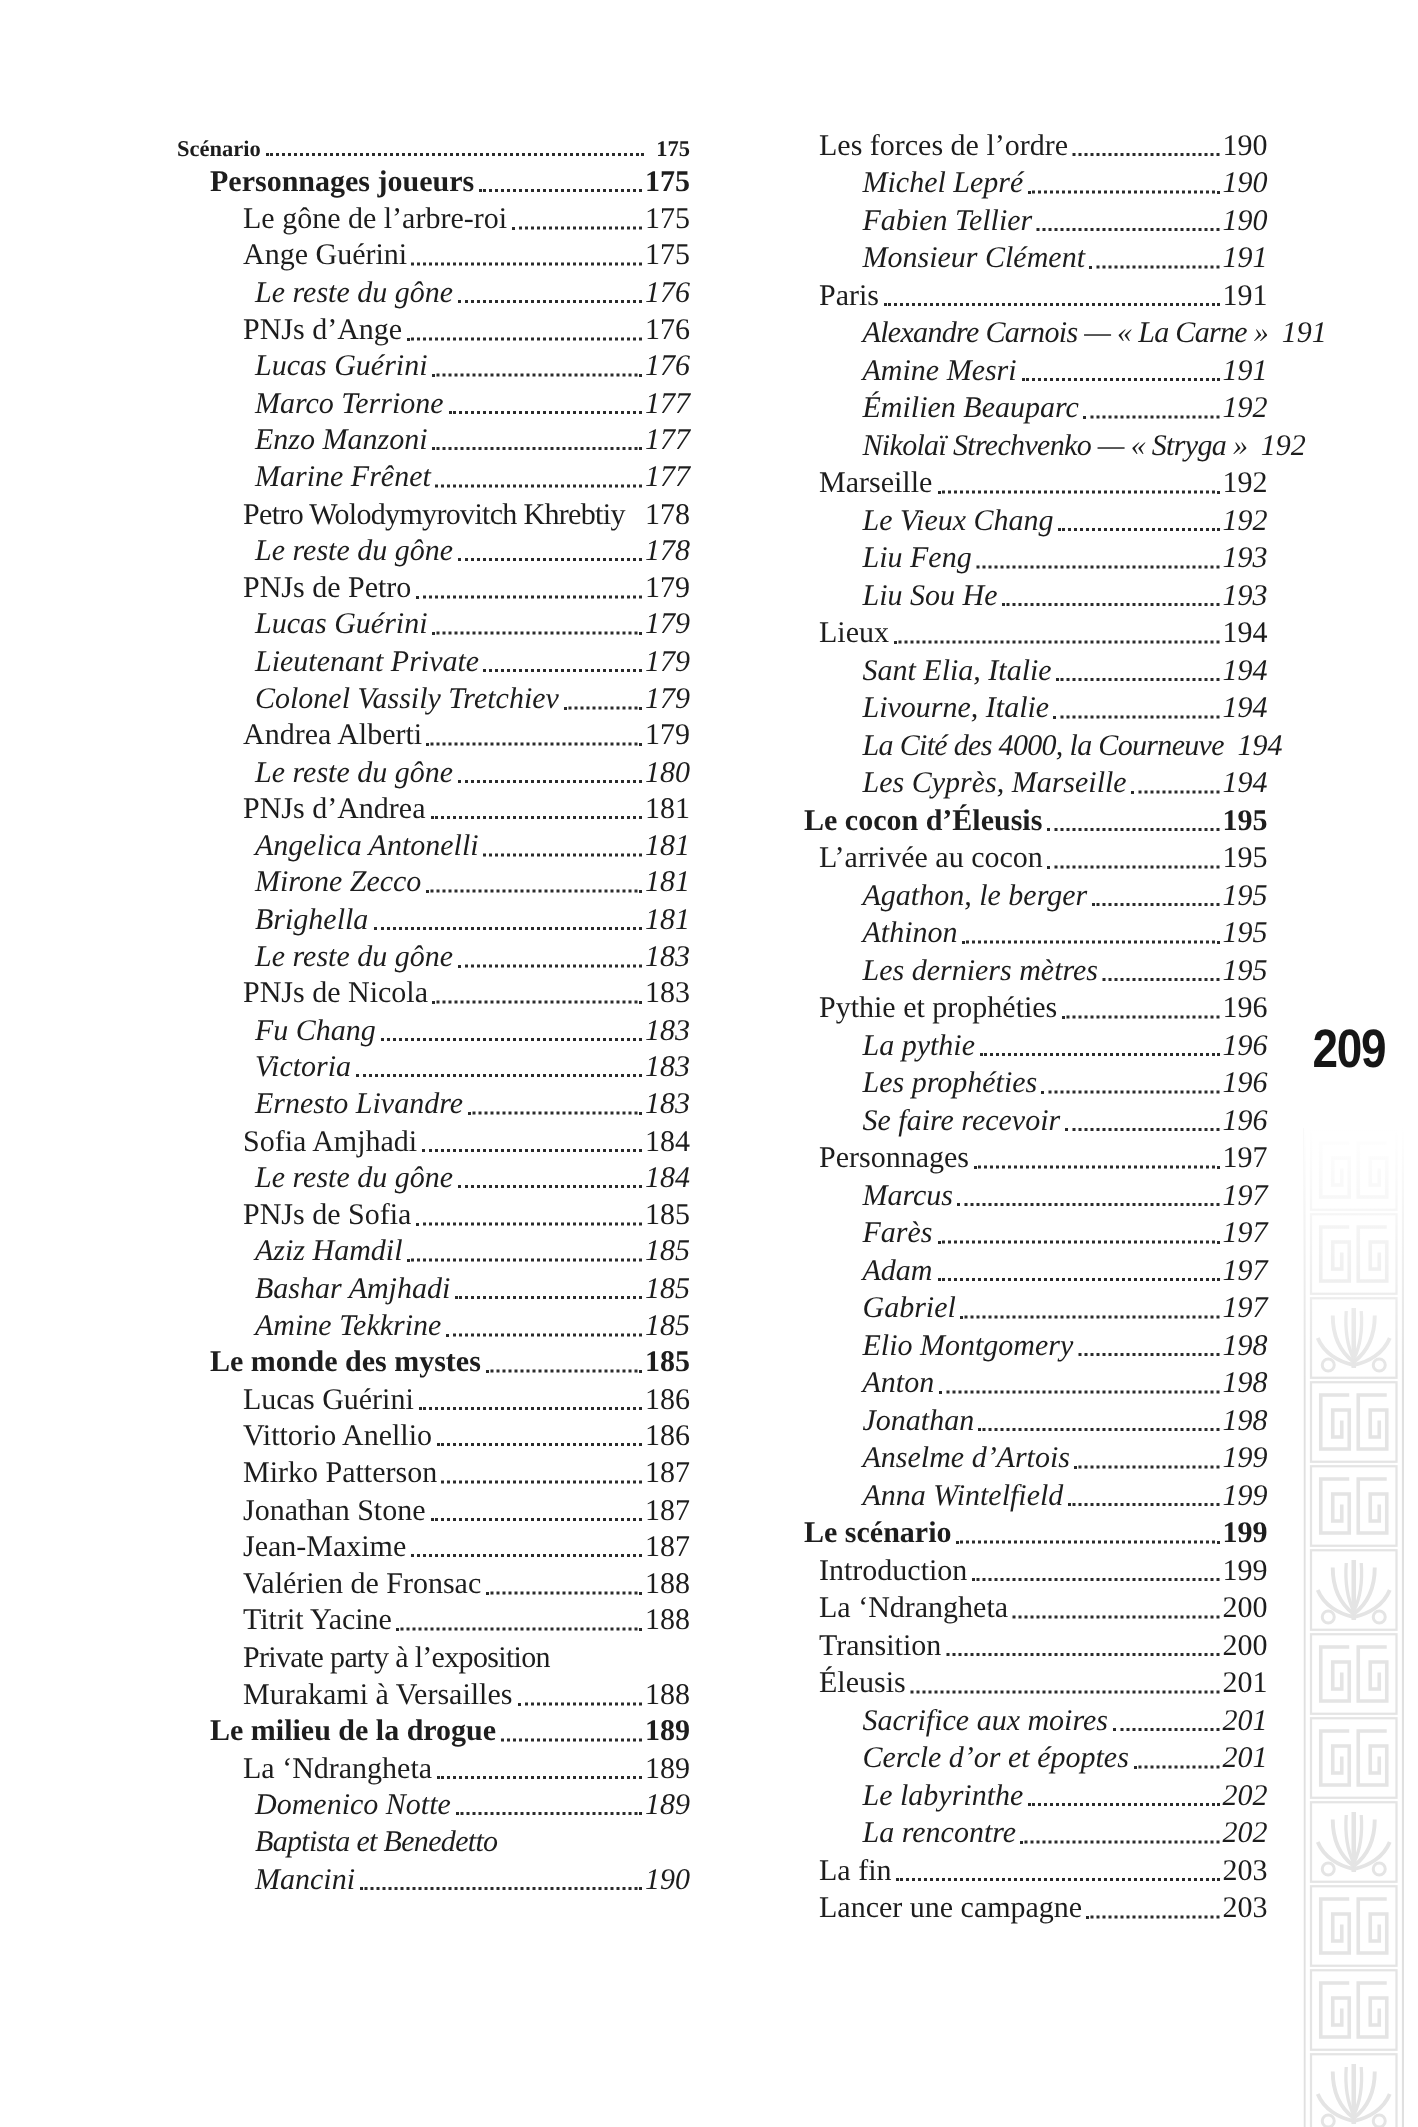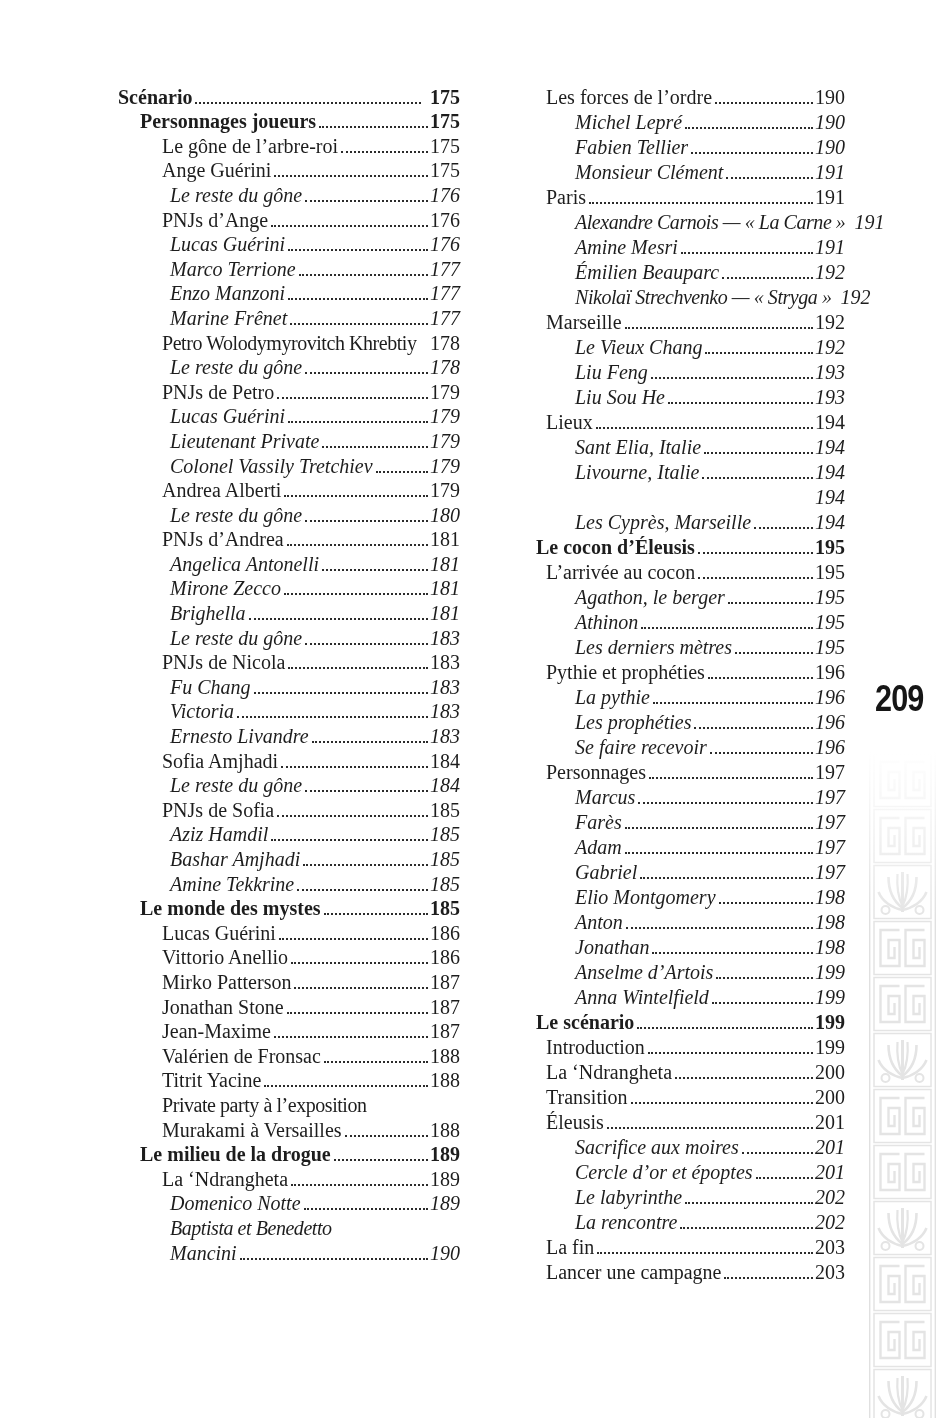--- a/index.html
+++ b/index.html
@@ -11,21 +11,21 @@
   .col{position:absolute;top:84px;}
   .col-left{left:118px;width:342px;}
   .col-right{left:525px;width:320px;}
   .row{display:flex;align-items:flex-end;font-size:20px;white-space:nowrap;}
   .col-left .row{height:24.6px;}
   .col-right .row{height:25px;}
   .label{white-space:nowrap;}
   .pg{flex:0 0 auto;}
   .dots{flex:1 1 auto;min-width:4px;border-bottom:2px dotted #2b2b2b;margin:0 2px 5px 3px;}
   .no-leader .dots{border-bottom:none;}
-  .chapter{font-weight:bold;font-size:20px;text-align:right;}
+  .chapter{font-weight:bold;font-size:15px;text-align:right;}
   .chapter .dots{margin-right:7px;}
   .chapter .pg{padding-left:2px;}
   .section{font-weight:bold;}
   .item{font-style:italic;}
   .no-leader .label{letter-spacing:-0.45px;}
   .col-left .section{margin-left:22px;}
   .col-left .sub{margin-left:44px;}
   .col-left .item{margin-left:52px;}
   .col-right .section{margin-left:11px;}
   .col-right .sub{margin-left:21px;}
@@ -360,20 +360,21 @@
         <span class="label">Sant Elia, Italie</span>
         <span class="dots"></span>
         <span class="pg">194</span>
       </div>
       <div class="row item">
         <span class="label">Livourne, Italie</span>
         <span class="dots"></span>
         <span class="pg">194</span>
       </div>
       <div class="row item no-leader">
+        <span class="label">La Cité des 4000, la Courneuve</span>
         <span class="dots"></span>
         <span class="pg">194</span>
       </div>
       <div class="row item">
         <span class="label">Les Cyprès, Marseille</span>
         <span class="dots"></span>
         <span class="pg">194</span>
       </div>
       <div class="row section">
         <span class="label">Le cocon d’Éleusis</span>

